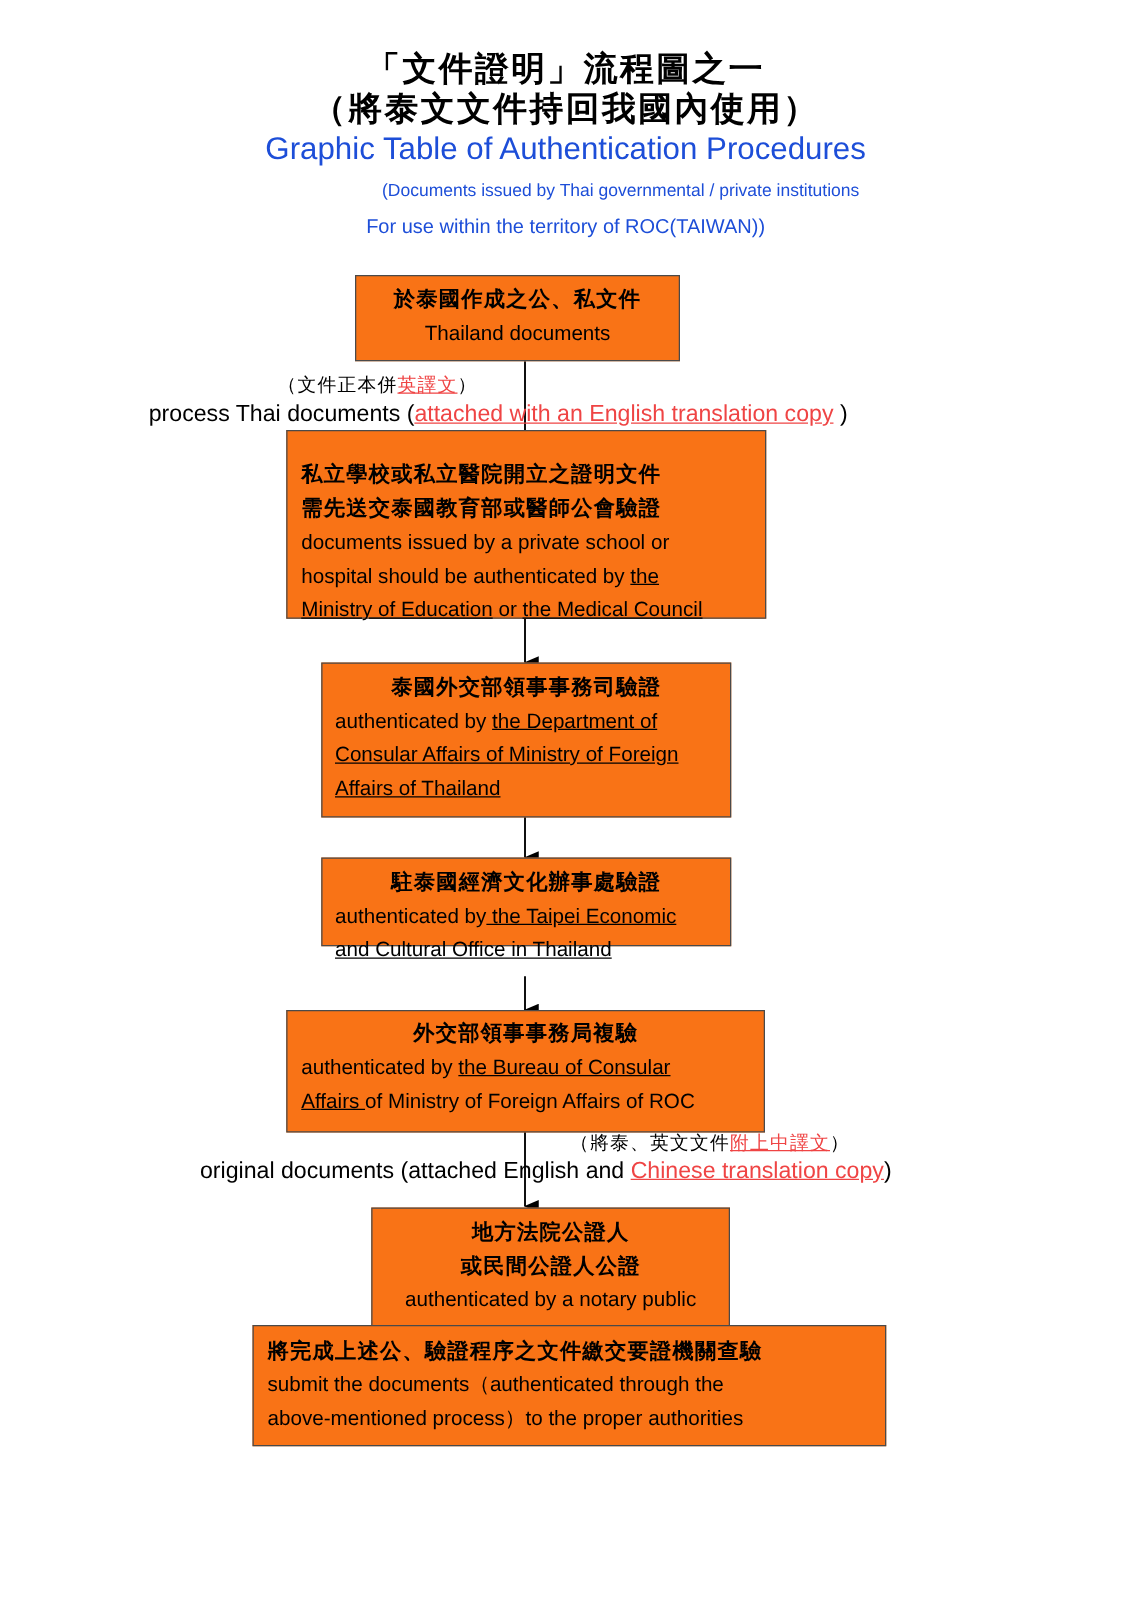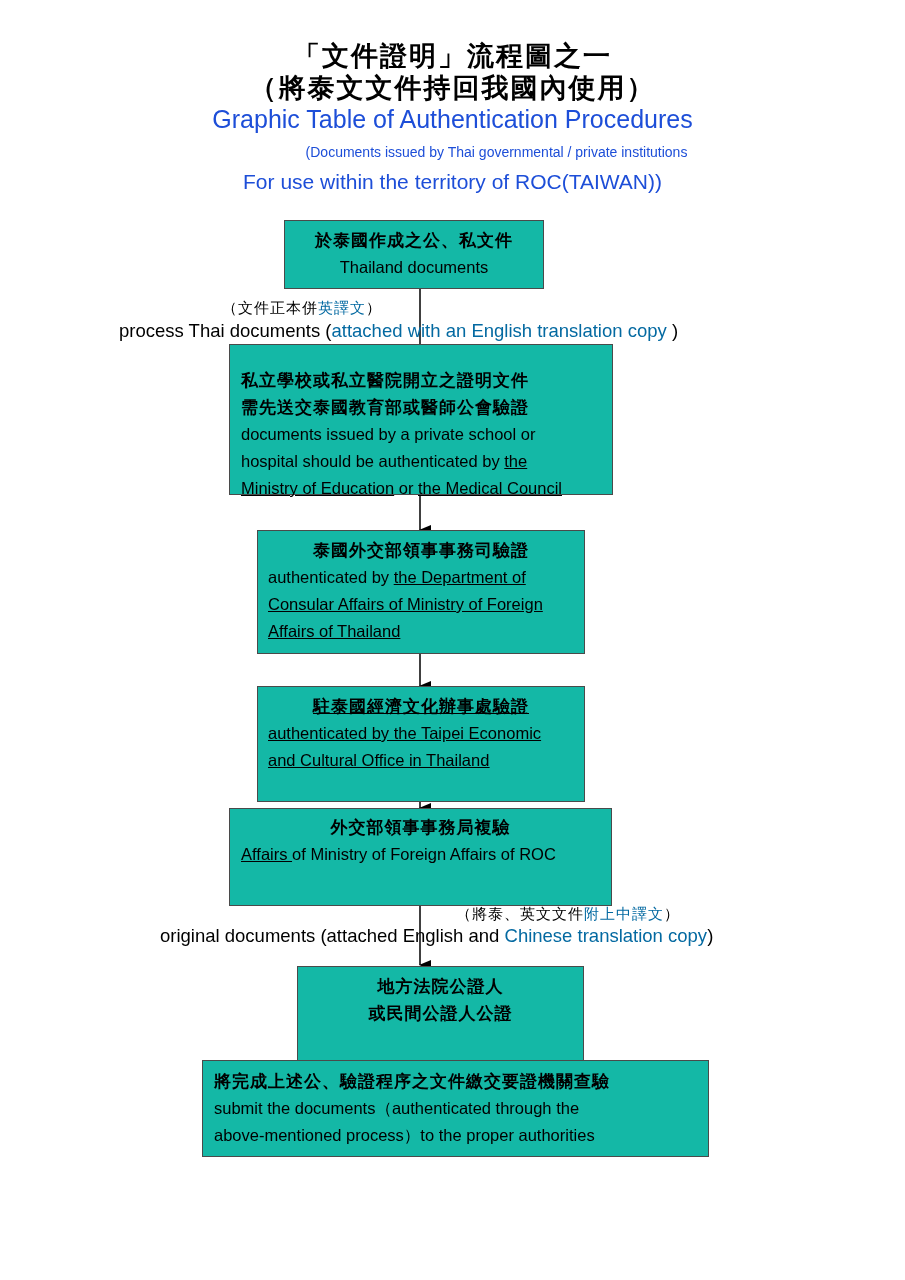--- a/index.html
+++ b/index.html
@@ -1,37 +1,37 @@
 <!DOCTYPE html>
 <html><head>
 <meta charset="utf-8">
 <style>
   html, body { margin:0; padding:0; background:#ffffff; }
   body { width:905px; height:1280px; position:relative; overflow:hidden; font-family:"Liberation Sans", "DejaVu Sans", sans-serif; color:#000; }
   .abs { position:absolute; }
   .title-zh { left:0; width:905px; text-align:center; font-family:"DejaVu Serif", "Liberation Serif", serif; font-weight:bold; font-size:27px; line-height:32px; letter-spacing:2px; }
   .title-en { left:0; width:905px; text-align:center; color:#1d4ed8; }
-  .box { position:absolute; background:#14b8a6; border:1.5px solid #4a4a4a; box-sizing:border-box; padding:6px 10px; }
+  .box { position:absolute; background:#f97316; border:1.5px solid #4a4a4a; box-sizing:border-box; padding:6px 10px; }
   .zh { font-family:"DejaVu Serif", "Liberation Serif", serif; font-weight:bold; font-size:17px; line-height:27px; letter-spacing:1px; }
   .en { font-size:16.5px; line-height:27px; }
   .c { text-align:center; }
   u { text-decoration:underline; }
-  .red { color:#0369a1; }
+  .red { color:#ef4444;text-decoration:underline; }
   .note-zh { font-family:"DejaVu Serif", "Liberation Serif", serif; font-size:15px; letter-spacing:1px; }
   .note-en { font-size:18.5px; }
   svg.arrows { position:absolute; left:0; top:0; }
 </style>
 </head>
 <body>
 
 <div class="abs title-zh" style="top:40px;">「文件證明」流程圖之一</div>
 <div class="abs title-zh" style="top:72px;">（將泰文文件持回我國內使用）</div>
 <div class="abs title-en" style="top:103px; font-size:25px; line-height:32px;">Graphic Table of Authentication Procedures</div>
 <div class="abs title-en" style="top:140px; font-size:14px; line-height:24px;margin-left:44px;">(Documents issued by Thai governmental / private institutions</div>
-<div class="abs title-en" style="top:170px; font-size:21px; line-height:24px;">For use within the territory of ROC(TAIWAN))</div>
+<div class="abs title-en" style="top:170px; font-size:16px; line-height:24px;">For use within the territory of ROC(TAIWAN))</div>
 
 <svg class="arrows" width="905" height="1280">
   <defs>
     <marker id="ah" markerWidth="10" markerHeight="12" refX="5" refY="11" orient="auto" markerUnits="userSpaceOnUse">
       <path d="M0,0 L10,0 L5,12 Z" fill="#000"></path>
     </marker>
   </defs>
   <line x1="420" y1="289" x2="420" y2="355" stroke="#000" stroke-width="1.5" marker-end="url(#ah)"></line>
   <line x1="420" y1="494" x2="420" y2="530" stroke="#000" stroke-width="1.5" marker-end="url(#ah)"></line>
   <line x1="420" y1="653" x2="420" y2="686" stroke="#000" stroke-width="1.5" marker-end="url(#ah)"></line>
@@ -56,36 +56,38 @@
   <div class="en"><u>Ministry of Education</u><span> or </span><u>the Medical Council</u></div>
 </div>
 
 <div class="box" style="left:257px; top:530px; width:328px; height:124px; padding:6px 10px;">
   <div class="zh c">泰國外交部領事事務司驗證</div>
   <div class="en"><span>authenticated by </span><u>the Department of </u></div>
   <div class="en"><u>Consular Affairs of Ministry of Foreign</u></div>
   <div class="en"><u>Affairs of Thailand</u></div>
 </div>
 
-<div class="box" style="left:257px; top:686px; width:328px; height:116px; padding:6px 10px;text-decoration:underline;">
+<div class="box" style="left:257px; top:686px; width:328px; height:71px; padding:6px 10px;">
   <div class="zh c">駐泰國經濟文化辦事處驗證</div>
   <div class="en"><span>authenticated by</span><u> the Taipei Economic</u></div>
   <div class="en"><u>and Cultural Office in Thailand</u></div>
 </div>
 
 <div class="box" style="left:229px; top:808px; width:383px; height:98px; padding:5px 11px;">
   <div class="zh c">外交部領事事務局複驗</div>
+  <div class="en"><span>authenticated by </span><u>the Bureau of Consular </u></div>
   <div class="en"><u>Affairs </u><span>of Ministry of Foreign Affairs of ROC</span></div>
 </div>
 
 <div class="abs note-zh" style="left:456px; top:904px; line-height:20px;"><span>（將泰、英文文件</span><span class="red">附上中譯文</span><span>）</span></div>
 <div class="abs note-en" style="left:160px; top:924px; line-height:24px; white-space:nowrap;"><span>original documents (attached English and </span><span class="red">Chinese translation copy</span><span>)</span></div>
 
 <div class="box c" style="left:297px; top:966px; width:287px; height:97px; padding:6px 8px;">
   <div class="zh">地方法院公證人</div>
   <div class="zh">或民間公證人公證</div>
+  <div class="en">authenticated by a notary public</div>
 </div>
 
 <div class="box" style="left:202px; top:1060px; width:507px; height:97px; padding:7px 11px;">
   <div class="zh">將完成上述公、驗證程序之文件繳交要證機關查驗</div>
   <div class="en">submit the documents（authenticated through the</div>
   <div class="en">above-mentioned process）to the proper authorities</div>
 </div>
 
 </body></html>

